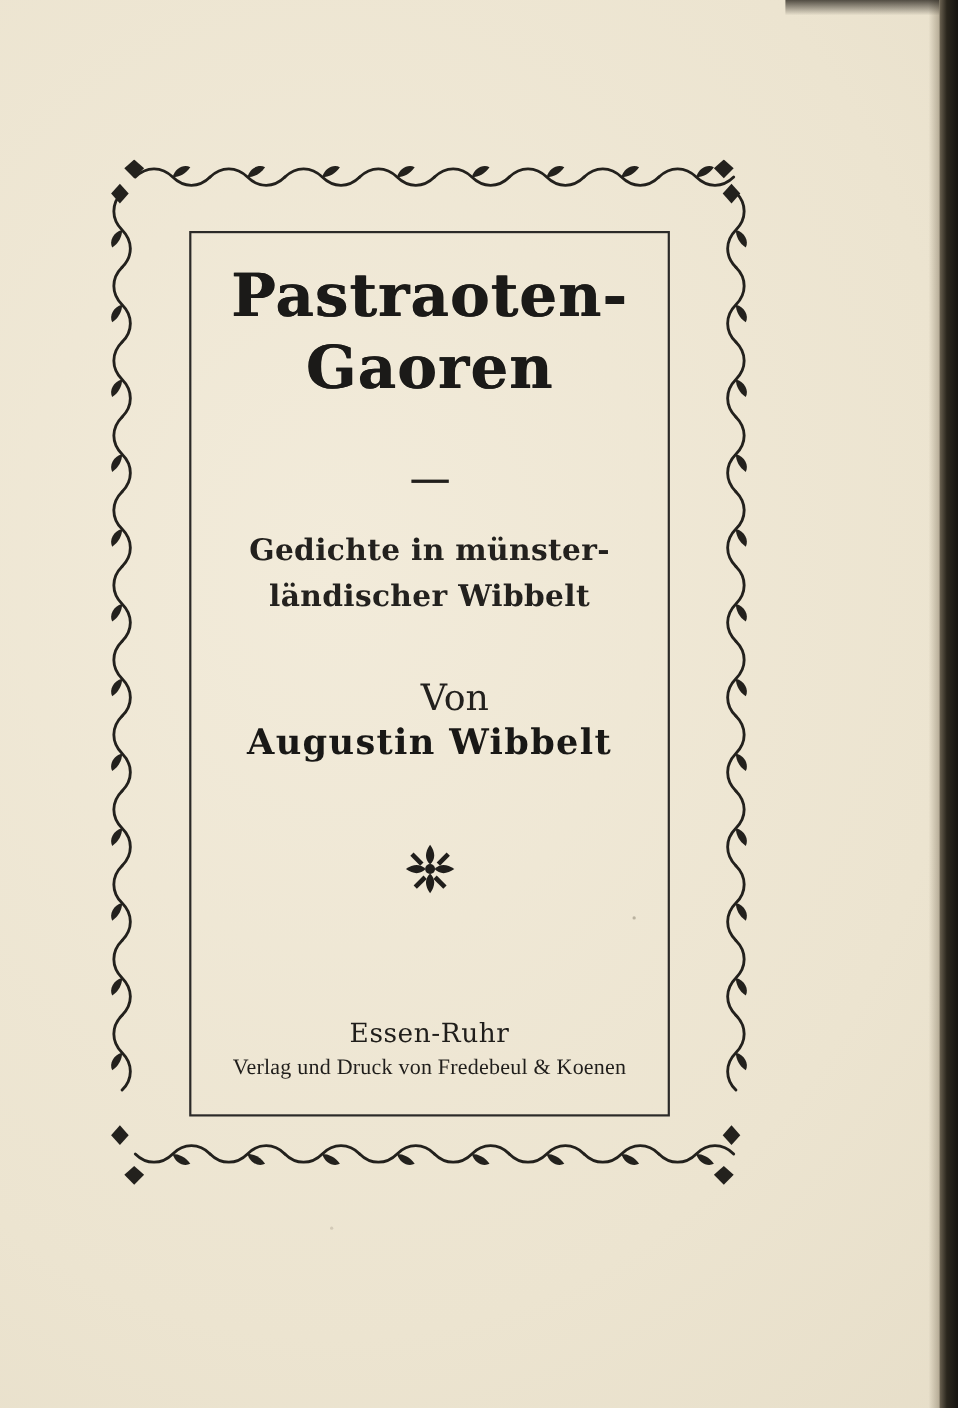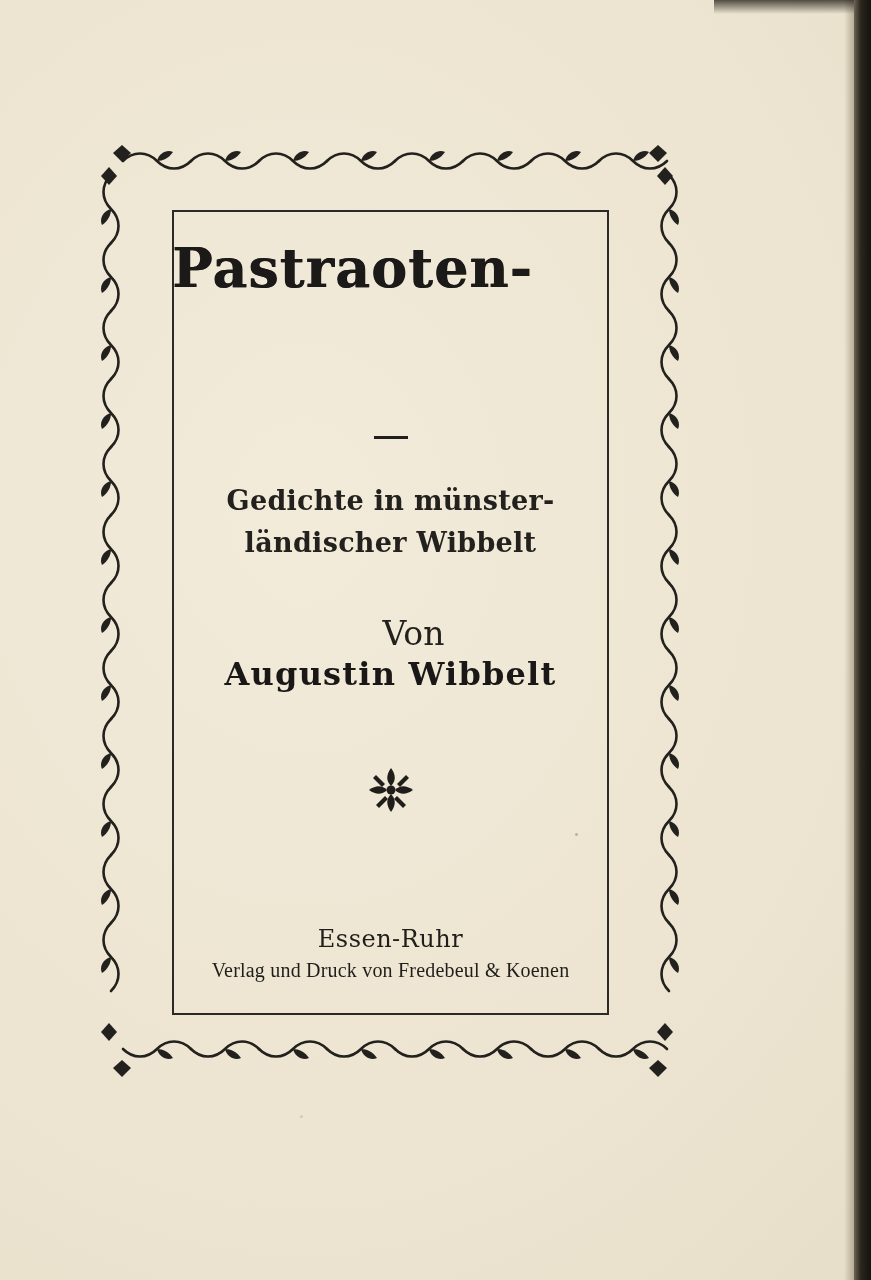--- a/index.html
+++ b/index.html
@@ -68,20 +68,21 @@
     width: 437px;
     height: 805px;
     border: 2px solid #2b2a28;
     box-sizing: border-box;
   }
   .title-block {
     position: absolute;
     left: 172px;
     top: 236px;
     width: 437px;
+    text-align: center;
   }
   .title-line {
     font-family: "DejaVu Serif", "Liberation Serif", serif;
     font-weight: bold;
     font-size: 54px;
     letter-spacing: 1px;
     line-height: 1.22;
     color: #1b1a18;
     text-shadow: 0.5px 0 0 #1b1a18;
   }
@@ -271,20 +272,21 @@
         <path d="M4,878 l8,9 -8,9 -8,-9 z" transform="translate(10,0)"></path>
         <path d="M4,878 l8,9 -8,9 -8,-9 z" transform="translate(566,0)"></path>
       </g>
     </svg>
   </div>
 
   <div class="rule-box"></div>
 
   <div class="title-block">
     <div class="title-line">Pastraoten‑</div>
+    <div class="title-line second">Gaoren</div>
   </div>
 
   <div class="title-dash">
     <span></span>
   </div>
 
   <div class="subtitle">
     <div>Gedichte in münster‑</div>
     <div>ländischer Wibbelt</div>
   </div>

